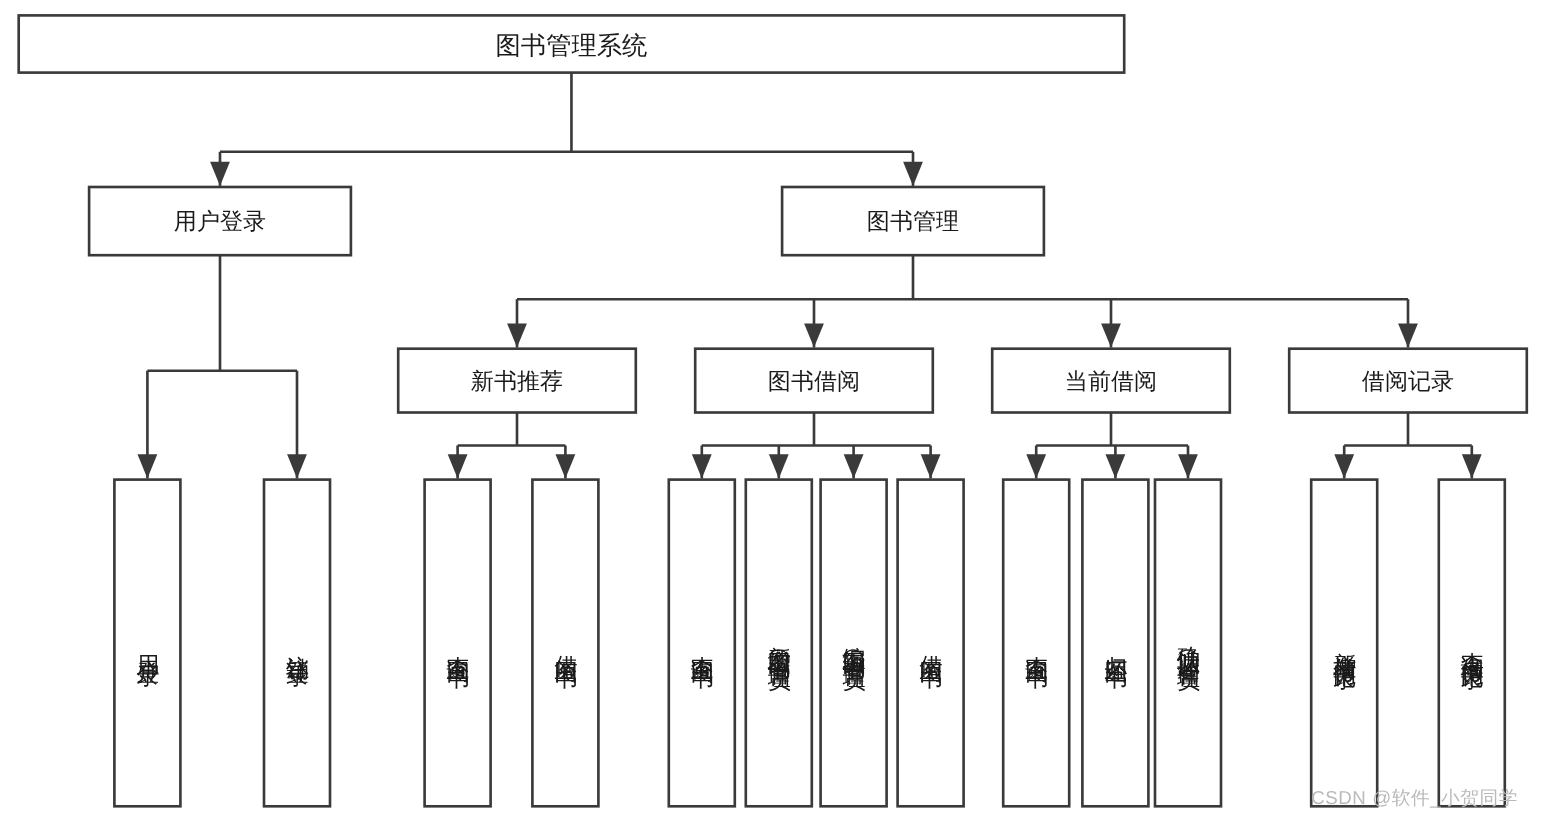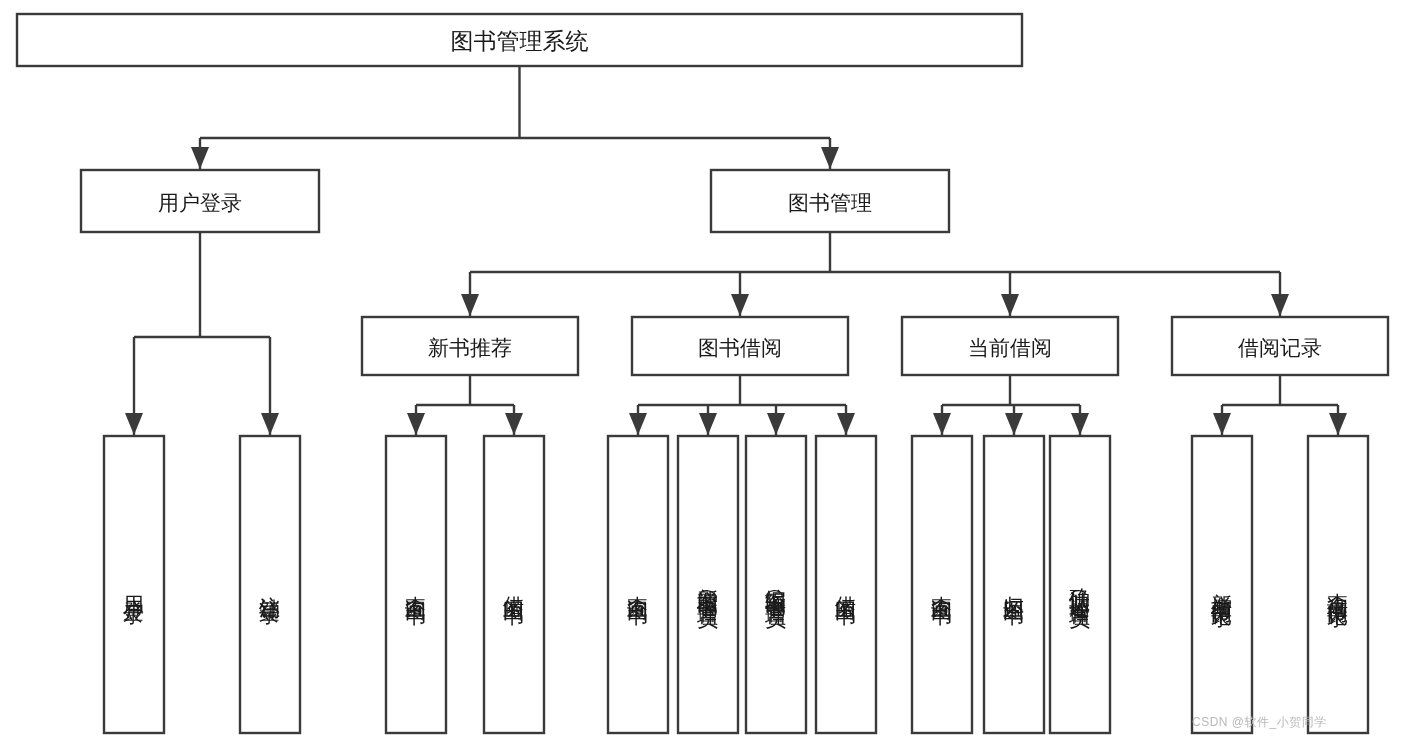--- a/index.html
+++ b/index.html
@@ -64,21 +64,21 @@
     display: flex;
     align-items: center;
     justify-content: center;
     text-align: center;
     white-space: nowrap;
     pointer-events: none;
   }
   .watermark {
     position: absolute;
     font-family: "Liberation Sans", "DejaVu Sans", sans-serif;
-    font-size: 12px;
+    font-size: 17px;
     color: #b9b9b9;
     left: 1192px;
     top: 714px;
     white-space: nowrap;
     letter-spacing: 0.5px;
   }
 </style>
 </head>
 <body>
 

